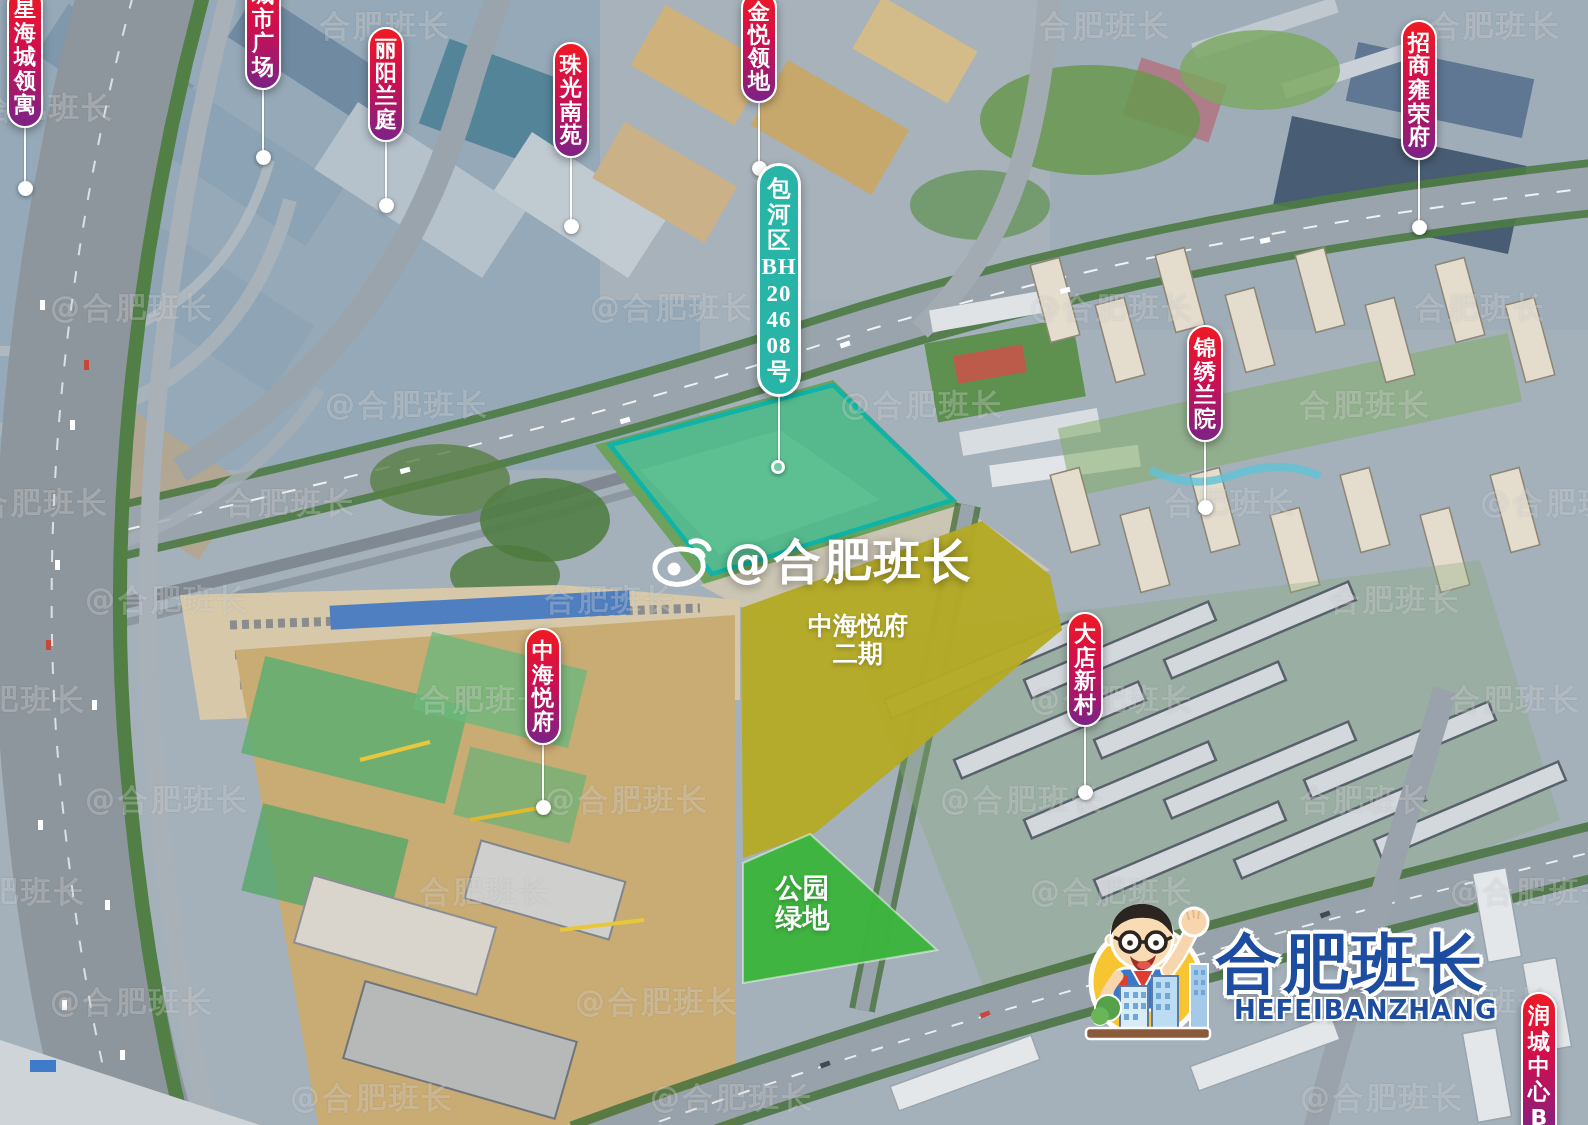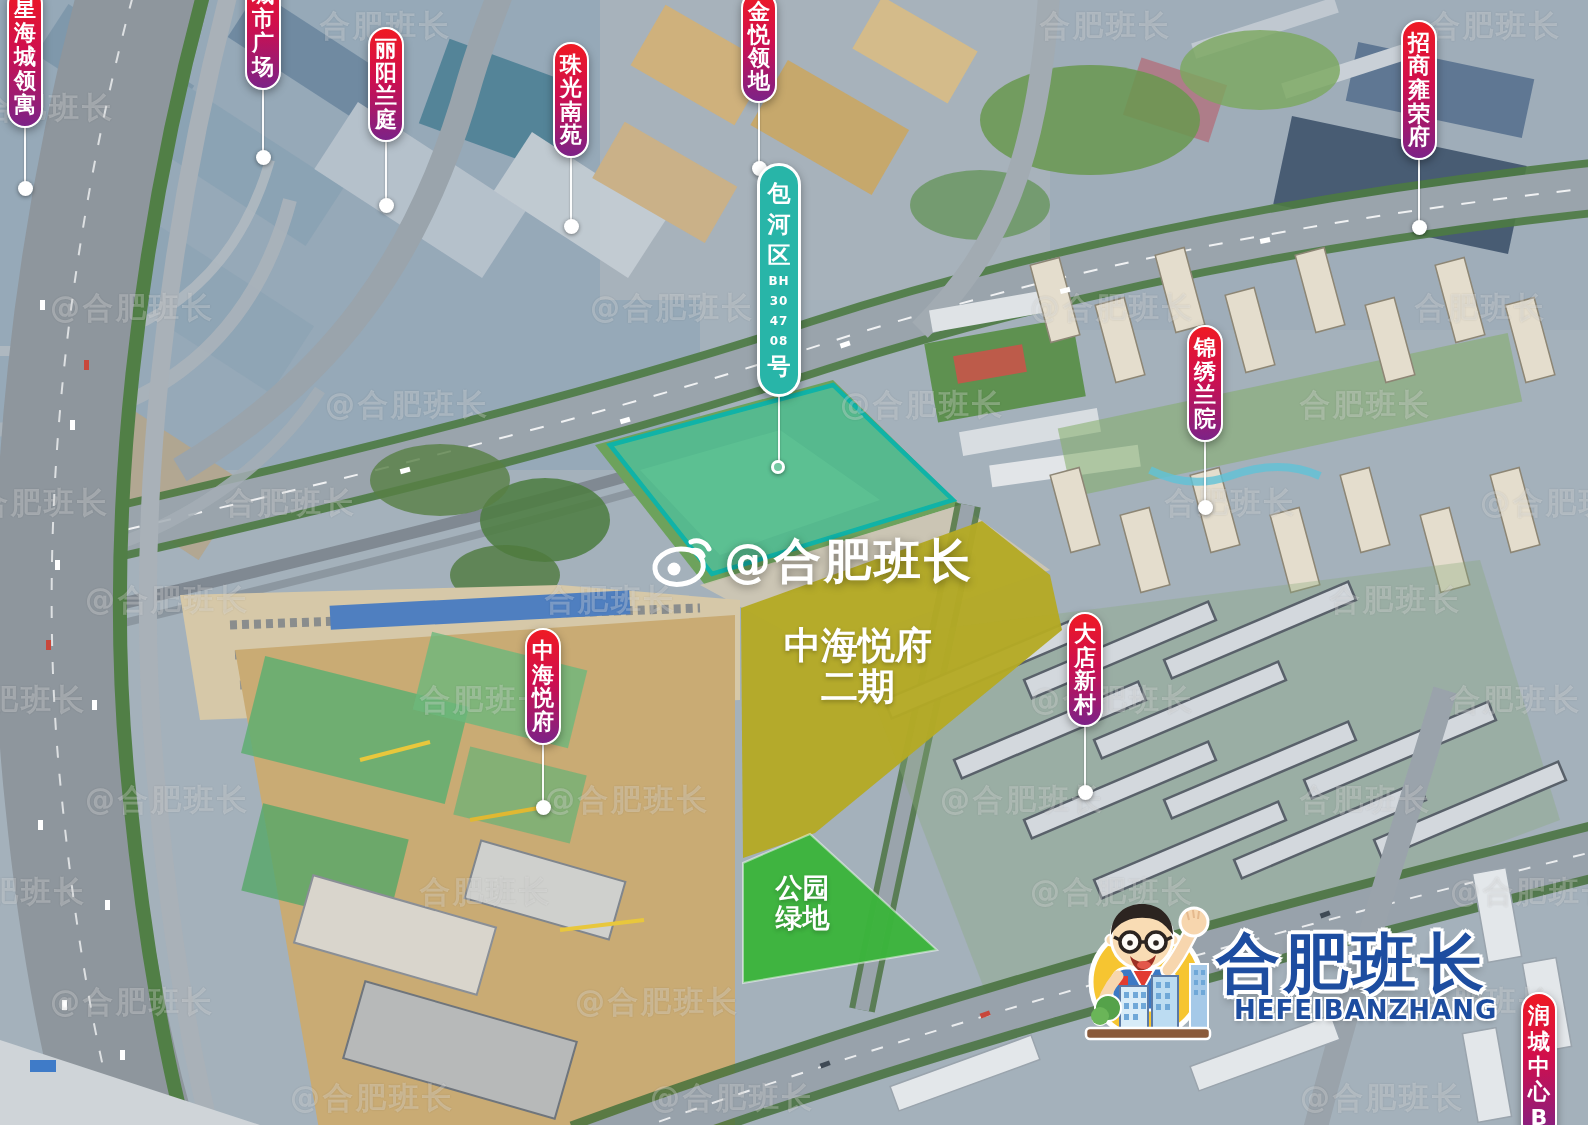--- a/index.html
+++ b/index.html
@@ -33,21 +33,21 @@
     box-shadow:0 1px 4px rgba(0,0,0,.45);z-index:26;}
   .dot.open{background:rgba(255,255,255,.15);border:3px solid #fff;width:8px;height:8px;}
   .pill{
     position:absolute;border:2.5px solid #fff;border-radius:20px;
     background:linear-gradient(180deg,#ef1a23 0%,#cf0f4e 45%,#7c2287 100%);
     box-shadow:0 3px 8px rgba(0,0,0,.35);
     display:flex;flex-direction:column;align-items:center;justify-content:space-evenly;
     color:#fff;font-weight:700;font-size:22px;padding:8px 0;box-sizing:border-box;z-index:30;
   }
   .pill span{display:block;line-height:1;}
-  .pill span.latin{font-size:12px;letter-spacing:1px;font-weight:700;}
+  .pill span.latin{font-size:23px;letter-spacing:1px;font-weight:700;font-family:Liberation Serif, serif;}
   .pill.teal{background:#28b5a8;border-width:3px;border-radius:24px;font-size:23px;}
   
   .logo-mascot{position:absolute;left:1078px;top:888px;z-index:40;}
   .logo-cn{
     position:absolute;left:1216px;top:920px;z-index:40;
     font-size:64px;font-weight:900;color:#1d4da0;letter-spacing:4px;white-space:nowrap;
     text-shadow:-3px -3px 0 #fff,3px -3px 0 #fff,-3px 3px 0 #fff,3px 3px 0 #fff,
                 0 -4px 0 #fff,0 4px 0 #fff,-4px 0 0 #fff,4px 0 0 #fff,0 6px 8px rgba(0,0,0,.3);
   }
   .logo-en{
@@ -222,21 +222,21 @@
       </g>
     </g>
   </svg>
 
   <svg class="layer" width="1588" height="1125" viewBox="0 0 1588 1125" style="z-index:10">
     <polygon points="610,445 833,385 953,500 712,574" stroke-width="4.5" stroke="#10b3a7" fill="rgba(61,212,196,0.48)"></polygon>
     <polygon points="741,608 982,521 1050,575 1062,630 815,833 743,858" opacity="0.96" fill="#b4aa24"></polygon>
     <polygon points="743,863 810,834 937,950 743,983" opacity="0.97" stroke="rgba(255,255,255,0.5)" stroke-width="2" fill="#3cb43c"></polygon>
   </svg>
 
-  <div class="parcel-text" style="left:758px;top:626px;width:200px;font-size:37px;">
+  <div class="parcel-text" style="left:758px;top:612px;width:200px;font-size:25px;">
     <div>中海悦府</div>
     <div>二期</div>
   </div>
   <div class="parcel-text" style="left:745px;top:873px;width:115px;font-size:27px;">
     <div>公园</div>
     <div>绿地</div>
   </div>
 
   <div id="tile-layer">
       <div class="tile" style="left: 320px; top: 6px;">合肥班长</div>
@@ -371,22 +371,22 @@
         <span>心</span>
         <span>B</span>
       </div>
       <div class="leader" style="left: 778px; top: 397px; height: 66px;"></div>
       <div class="dot open" style="left: 771px; top: 460px;"></div>
       <div class="pill teal" style="left: 757px; top: 163px; width: 44px; height: 234px;">
         <span>包</span>
         <span>河</span>
         <span>区</span>
         <span class="latin">BH</span>
-        <span class="latin">30</span>
-        <span class="latin">47</span>
+        <span class="latin">20</span>
+        <span class="latin">46</span>
         <span class="latin">08</span>
         <span>号</span>
       </div>
     </div>
 
   <svg class="logo-mascot" width="150" height="160" viewBox="0 0 150 160">
     <circle cx="68" cy="94" r="55" fill="#f6c531" stroke="#fff" stroke-width="5"></circle>
     <rect x="34" y="80" width="64" height="42" rx="14" fill="#3c79c4" stroke="#fff" stroke-width="3"></rect>
     <rect x="40" y="88" width="10" height="9" fill="#e23c30"></rect>
     <path d="M 40 88 C 30 100 24 112 22 126" stroke="#f7d6ae" stroke-width="11" fill="none" stroke-linecap="round"></path>

